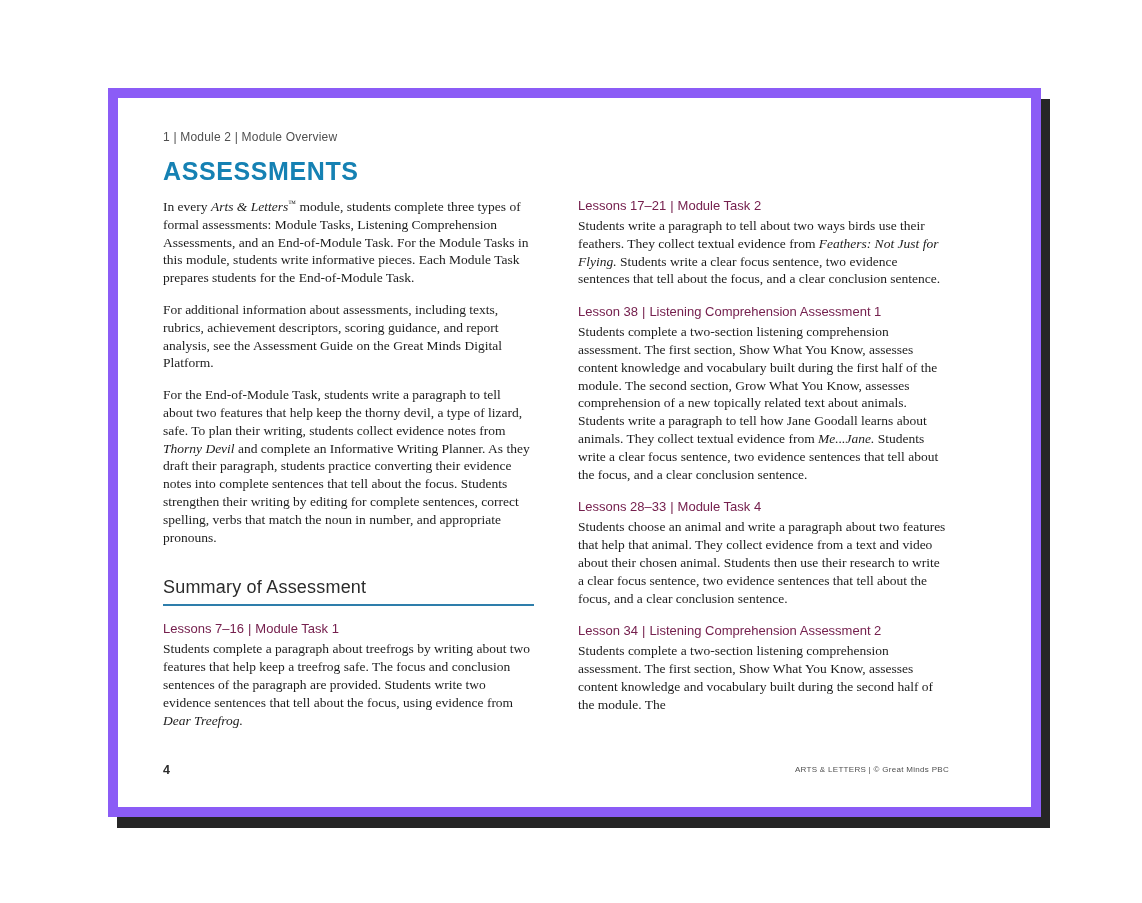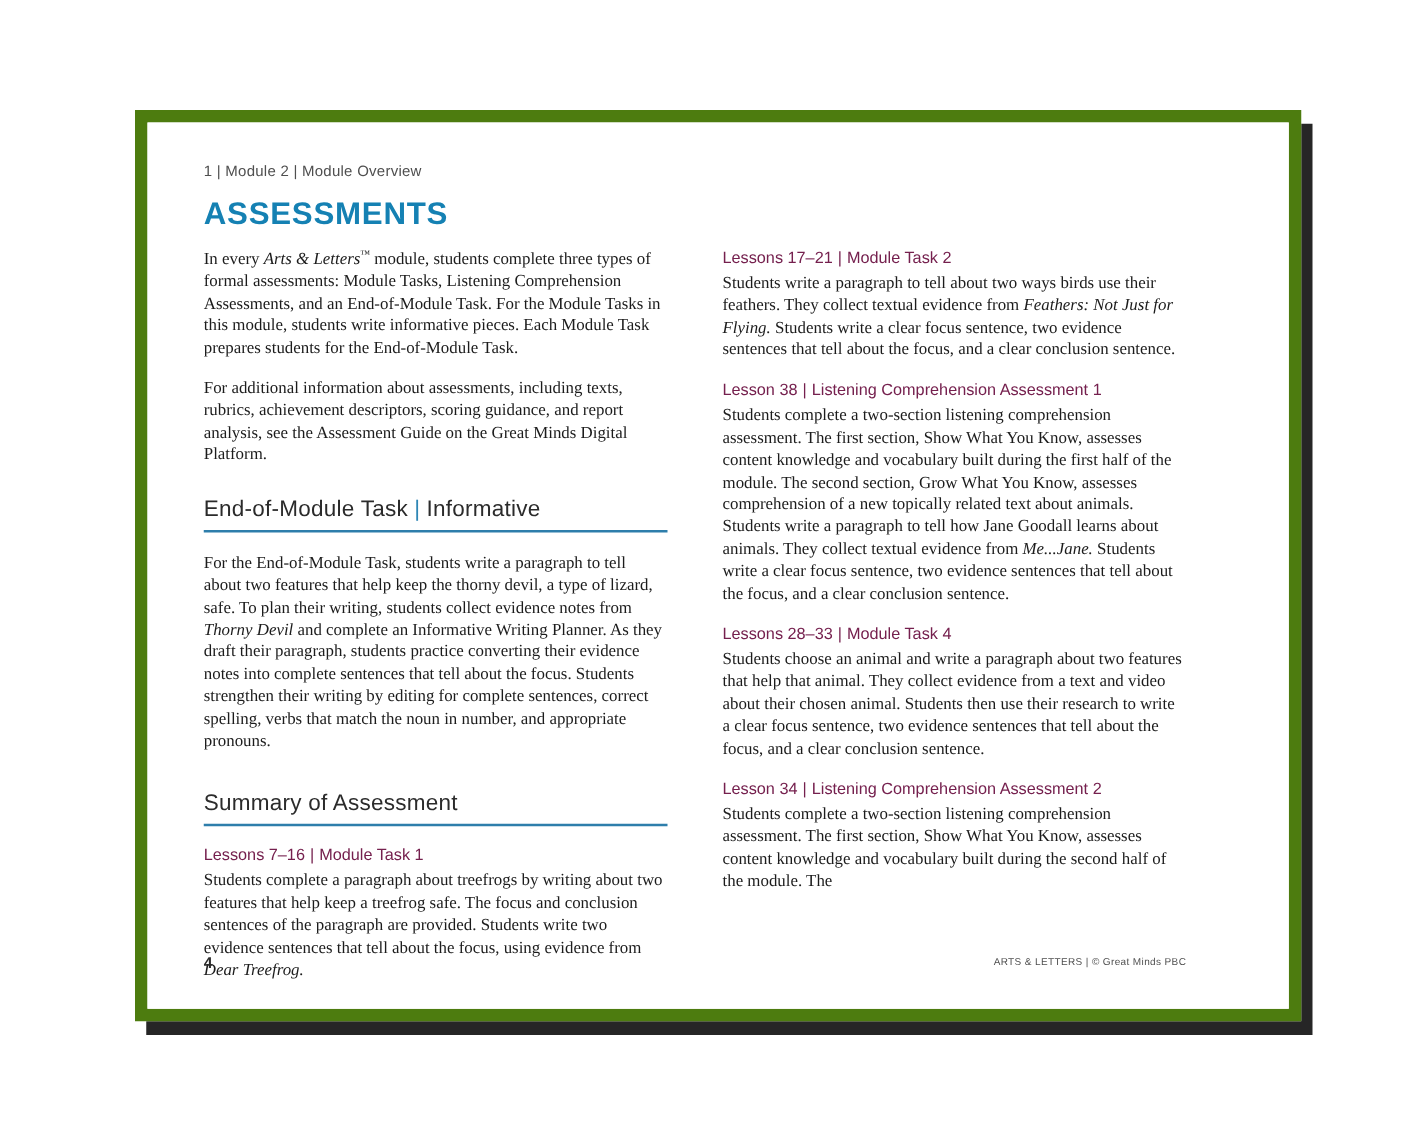--- a/index.html
+++ b/index.html
@@ -8,21 +8,21 @@
     background: #ffffff;
     font-family: "Liberation Sans", sans-serif;
     position: relative;
     overflow: hidden;
   }
   .frame {
     position: absolute;
     left: 108px; top: 88px;
     width: 913px; height: 709px;
     background: #ffffff;
-    border: 10px solid #4d7c0f;
+    border: 10px solid #8b5cf6;
     box-shadow: 9px 11px 0 0 #262626;
   }
   .page { position: relative; width: 100%; height: 100%; background: #ffffff; }
   .content {
     position: absolute;
     left: 45px; top: 32px;
     width: 786px;
   }
   .breadcrumb {
     font-size: 12px;
@@ -94,21 +94,20 @@
 
       <div class="breadcrumb">1 | Module 2 | Module Overview</div>
       <h1 class="title">ASSESSMENTS</h1>
 
       <div class="columns">
 
         <div class="col">
           <p class="body-text"><span>In every </span><span class="seg-i">Arts &amp; Letters</span><span class="seg-sup">™</span><span> module, students complete three types of formal assessments: Module Tasks, Listening Comprehension Assessments, and an End-of-Module Task. For the Module Tasks in this module, students write informative pieces. Each Module Task prepares students for the End-of-Module Task.</span></p>
           <p class="body-text"><span>For additional information about assessments, including texts, rubrics, achievement descriptors, scoring guidance, and report analysis, see the Assessment Guide on the Great Minds Digital Platform.</span></p>
 
-          <h2 class="section-heading"><span>End-of-Module Task</span><span class="h-sep">|</span><span>Informative</span></h2>
           <p class="body-text"><span>For the End-of-Module Task, students write a paragraph to tell about two features that help keep the thorny devil, a type of lizard, safe. To plan their writing, students collect evidence notes from </span><span class="seg-i">Thorny Devil</span><span> and complete an Informative Writing Planner. As they draft their paragraph, students practice converting their evidence notes into complete sentences that tell about the focus. Students strengthen their writing by editing for complete sentences, correct spelling, verbs that match the noun in number, and appropriate pronouns.</span></p>
 
           <h2 class="section-heading mt-lg"><span>Summary of Assessment</span></h2>
           <div class="lessons" id="lessons-left">
   <div class="lesson">
     <div class="lesson-label"><span class="l-label">Lessons 7–16</span><span class="l-sep">|</span><span class="l-task">Module Task 1</span></div>
     <p class="body-text lesson-body"><span>Students complete a paragraph about treefrogs by writing about two features that help keep a treefrog safe. The focus and conclusion sentences of the paragraph are provided. Students write two evidence sentences that tell about the focus, using evidence from </span><span class="seg-i">Dear Treefrog.</span></p>
   </div>
 </div>
         </div>

